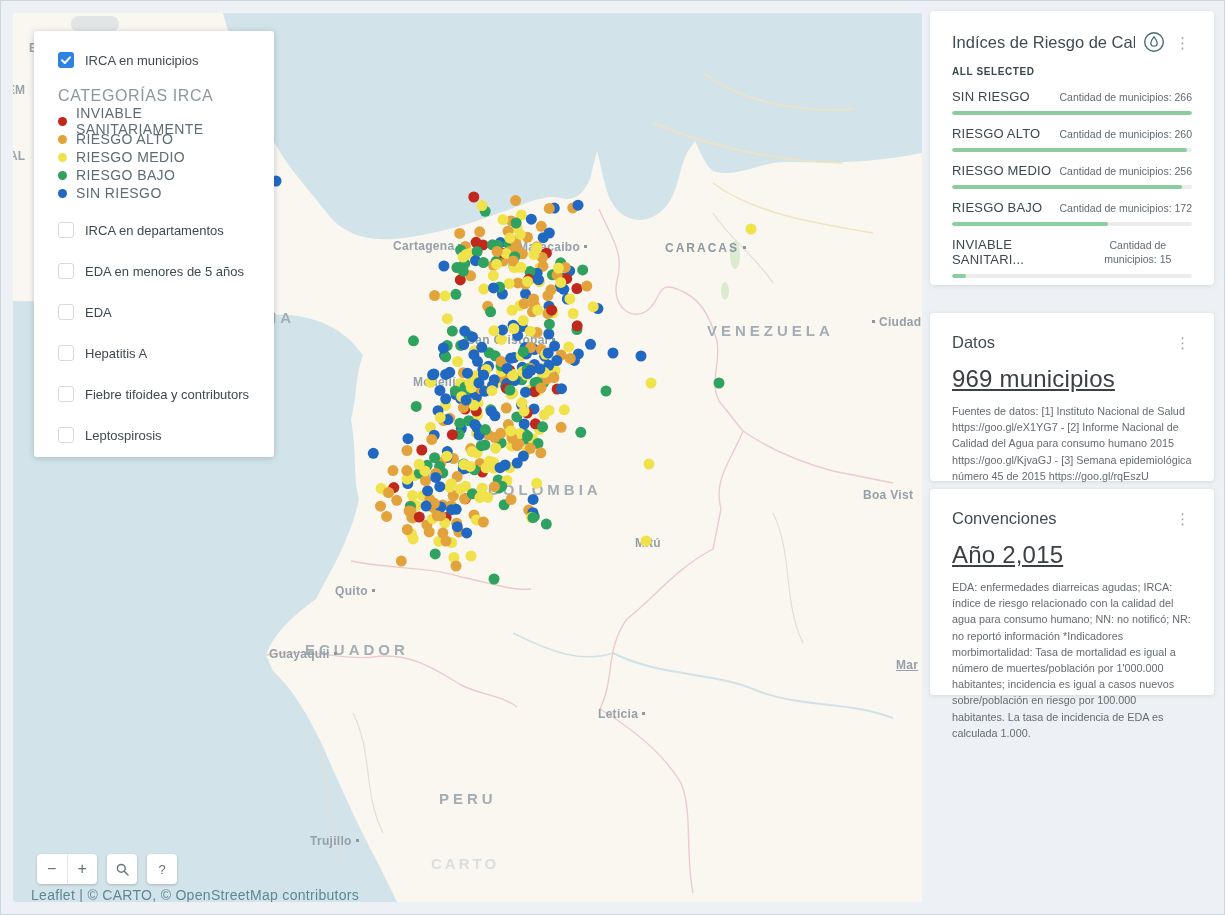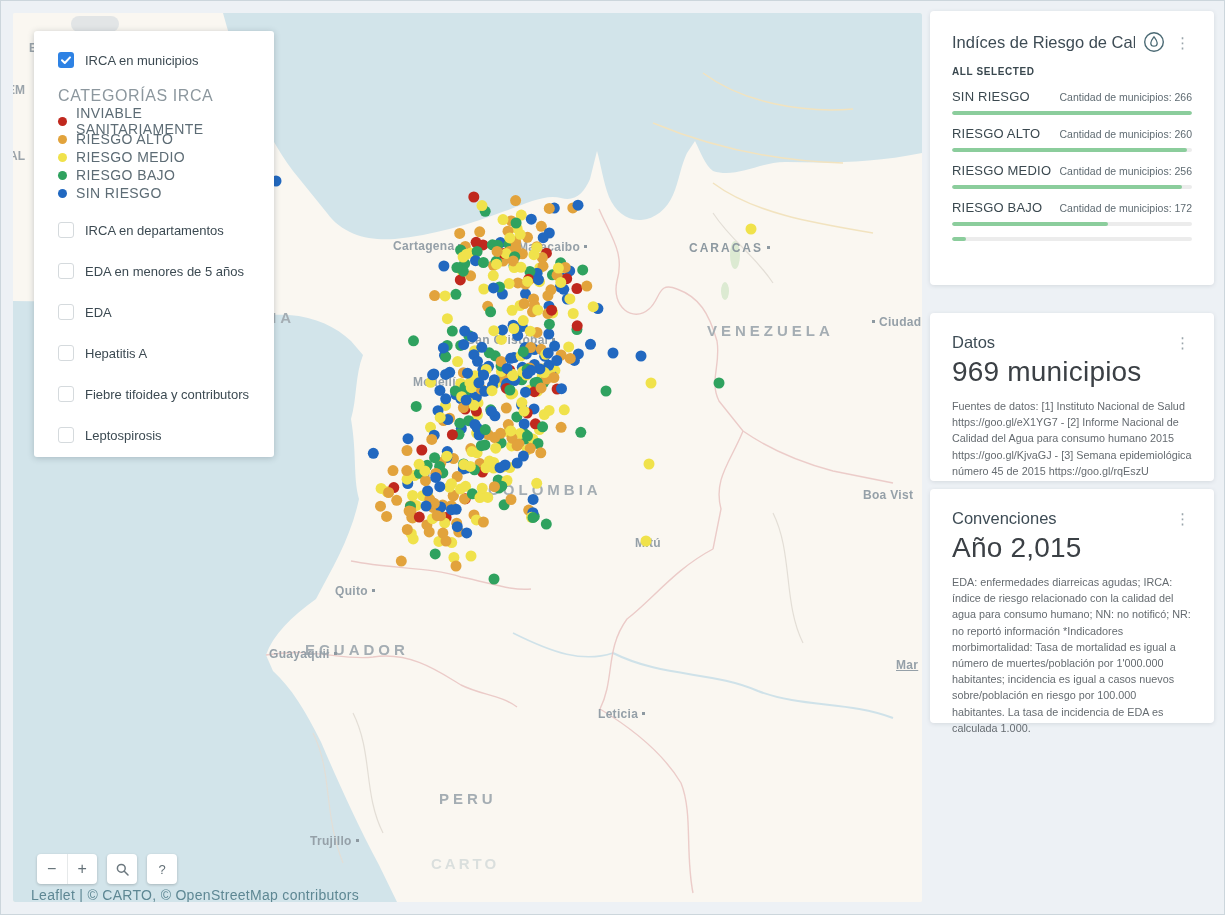--- a/index.html
+++ b/index.html
@@ -51,33 +51,33 @@
     font-size:16px;cursor:pointer;}
   .zoomgrp .zoombtn:first-child{border-right:1px solid #e6e9ea;}
   .sq{width:30px;cursor:pointer;font-size:13px;}
 
   
   .sidebar{position:absolute;left:929px;top:0;width:284px;height:915px;z-index:4;}
   .card{position:absolute;left:0;width:284px;background:#fff;border-radius:4px;
     box-shadow:0 1px 4px rgba(44,64,76,.13);box-sizing:border-box;padding:20px 22px;}
   .card1{top:10px;height:274px;}
   .card2{top:312px;height:168px;}
-  .card3{top:488px;height:234px;}
+  .card3{top:488px;height:206px;}
   .card-head{display:flex;align-items:center;gap:8px;}
   .card-title{font-size:16.5px;color:#3e4c55;flex:1 1 auto;white-space:nowrap;overflow:hidden;}
   .kebab{color:#9aa5ab;font-size:15px;line-height:1;cursor:pointer;padding:2px;}
   .all-selected{font-size:10px;font-weight:600;color:#3a484f;letter-spacing:.6px;margin:13px 0 12px 0;}
   .risk-row{margin-bottom:11px;cursor:pointer;}
   .risk-top{display:flex;justify-content:space-between;align-items:center;margin-bottom:7px;}
   .risk-label{font-size:13px;color:#3a484f;font-weight:500;letter-spacing:.2px;}
   .risk-info{font-size:10.5px;color:#5f6b72;}
   .risk-row.wrap .risk-info{width:112px;text-align:center;line-height:1.35;}
   .risk-track{height:4px;background:#ececec;border-radius:2px;overflow:hidden;}
   .risk-fill{height:100%;border-radius:2px;}
-  .headline{font-size:28px;color:#3b4045;margin-top:4px;letter-spacing:.2px;}
+  .headline{font-size:24px;color:#3b4045;margin-top:13px;letter-spacing:.2px;text-decoration:underline;}
   .body-text{font-size:10.8px;color:#656b70;line-height:1.5;margin-top:10px;}
   .droplet-badge{cursor:pointer;flex:0 0 22px;display:flex;}
 </style>
 </head>
 <body>
 
 <div class="page">
 
   <div class="map">
     <svg class="base" width="909" height="889" viewBox="0 0 909 889">
@@ -126,21 +126,21 @@
       </g>
     </svg>
 
     <div class="map-blob"></div>
     <div id="map-labels">
         <div class="map-label fragment" style="left: 16px; top: 28px;"><span>B</span></div>
         <div class="map-label fragment" style="left: -6px; top: 70px;"><span>EM</span></div>
         <div class="map-label fragment" style="left: -4px; top: 136px;"><span>AL</span></div>
         <div class="map-label city" style="left: 380px; top: 226px;"><span>Cartagena</span><span class="marker"></span></div>
         <div class="map-label city" style="left: 505px; top: 227px;"><span>Maracaibo</span><span class="marker"></span></div>
-        <div class="map-label capital" style="left: 676px; top: 228px;"><span>CARACAS</span><span class="marker"></span></div>
+        <div class="map-label capital" style="left: 652px; top: 228px;"><span>CARACAS</span><span class="marker"></span></div>
         <div class="map-label country" style="left: 694px; top: 309px; text-align: right;"><span>VENEZUELA</span></div>
         <div class="map-label city" style="left: 855px; top: 302px;"><span class="marker"></span><span>Ciudad</span></div>
         <div class="map-label country" style="left: 221px; top: 296px;"><span>NAMA</span></div>
         <div class="map-label city" style="left: 454px; top: 320px;"><span>San Cristóbal</span><span class="marker"></span></div>
         <div class="map-label city" style="left: 400px; top: 362px;"><span>Medellín</span></div>
         <div class="map-label city" style="left: 398px; top: 455px;"><span>Cali</span></div>
         <div class="map-label country" style="left: 475px; top: 468px;"><span>COLOMBIA</span></div>
         <div class="map-label city" style="left: 590px; top: 523px; padding-left: 32px;"><span>Mitú</span></div>
         <div class="map-label city" style="left: 850px; top: 475px;"><span>Boa Vist</span></div>
         <div class="map-label city" style="left: 322px; top: 571px;"><span>Quito</span><span class="marker"></span></div>
@@ -751,20 +751,24 @@
           <div class="risk-row">
             <div class="risk-top">
               <span class="risk-label">RIESGO BAJO</span>
               <span class="risk-info">Cantidad de municipios: 172</span>
             </div>
             <div class="risk-track">
               <div class="risk-fill" style="width: 65%; background: rgb(139, 205, 156);"></div>
             </div>
           </div>
           <div class="risk-row wrap">
+            <div class="risk-top">
+              <span class="risk-label">INVIABLE SANITARI...</span>
+              <span class="risk-info">Cantidad de municipios: 15</span>
+            </div>
             <div class="risk-track">
               <div class="risk-fill" style="width: 6%; background: rgb(139, 205, 156);"></div>
             </div>
           </div>
         </div>
     </div>
 
     <div class="card card2">
       <div class="card-head">
         <div class="card-title">Datos</div>

